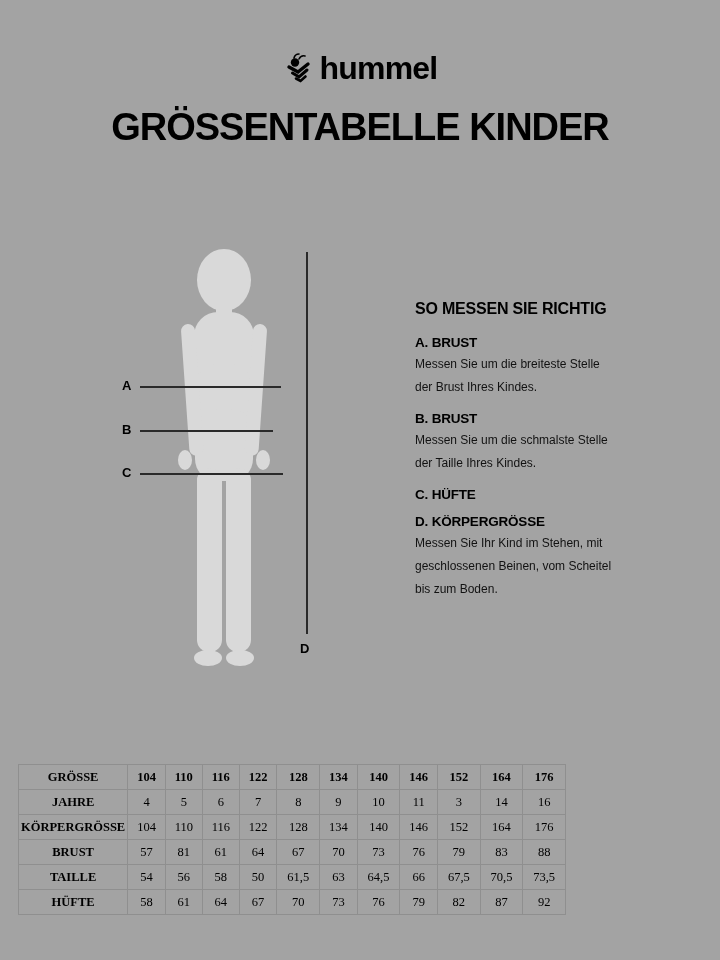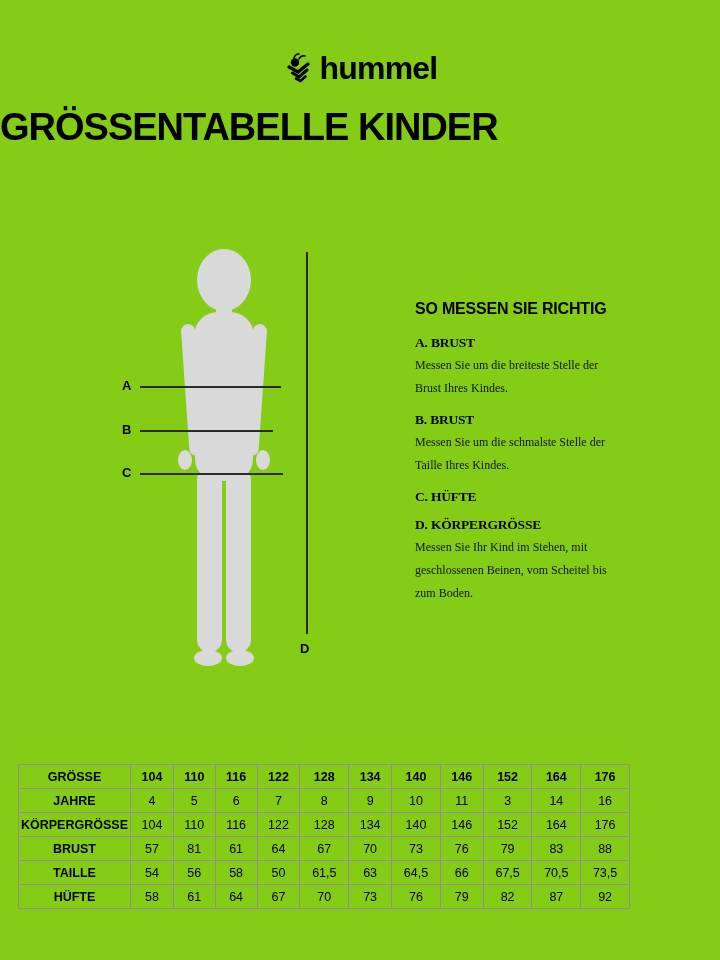--- a/index.html
+++ b/index.html
@@ -1,43 +1,43 @@
 <!DOCTYPE html>
 <html><head>
 <meta charset="utf-8">
 <style>
   *{margin:0;padding:0;box-sizing:border-box;}
   html,body{background:#fff;}
   body{width:720px;height:960px;font-family:"Liberation Sans",sans-serif;color:#000;}
-  .page{position:relative;width:720px;height:960px;background:#84cc16;overflow:hidden;}
+  .page{position:relative;width:720px;height:960px;background:#a3a3a3;overflow:hidden;}
 
   
   .logo{position:absolute;top:50px;left:0;right:0;display:flex;align-items:flex-start;justify-content:center;gap:3px;}
   .logo .bee{margin-top:2px;}
   .logo .wordmark{font-size:32px;font-weight:bold;letter-spacing:-0.8px;line-height:36px;}
 
   
-  .title{position:absolute;top:106px;left:0;right:0;
+  .title{position:absolute;top:106px;left:0;right:0;text-align:center;
          font-size:38px;font-weight:bold;letter-spacing:-1px;}
 
   
   .silhouette{position:absolute;left:166px;top:246px;}
   .m-label{position:absolute;font-size:13px;font-weight:bold;line-height:14px;}
   .m-line{position:absolute;height:1.5px;background:#2a2a2a;}
   .v-line{position:absolute;width:1.5px;background:#2a2a2a;}
 
   
   .instructions{position:absolute;left:415px;top:300px;width:200px;}
   .instructions h2{font-size:16px;font-weight:bold;margin-bottom:17px;letter-spacing:-0.2px;}
-  .instr-item{margin-bottom:12px;font-family:Liberation Serif, serif;}
+  .instr-item{margin-bottom:12px;}
   .instr-item h3{font-size:13.5px;font-weight:bold;margin-bottom:3px;letter-spacing:-0.2px;}
   .instr-item p{font-size:12px;line-height:23px;color:#121212;}
 
   
-  .size-table{position:absolute;left:18px;top:764px;width:612px;border-collapse:collapse;}
+  .size-table{position:absolute;left:18px;top:764px;width:548px;border-collapse:collapse;font-family:Liberation Serif, serif;}
   .size-table th,.size-table td{border:1px solid #8f8f8f;text-align:center;
       font-size:12.5px;padding:4.5px 2px;white-space:nowrap;}
   .size-table th{font-weight:bold;width:100px;}
   .size-table td{font-weight:normal;}
   .size-table tr.first-row td{font-weight:bold;}
 </style>
 </head>
 <body>
 
 <div class="page">

